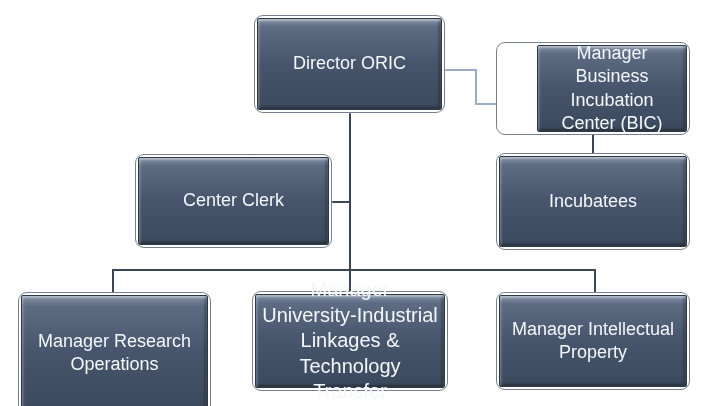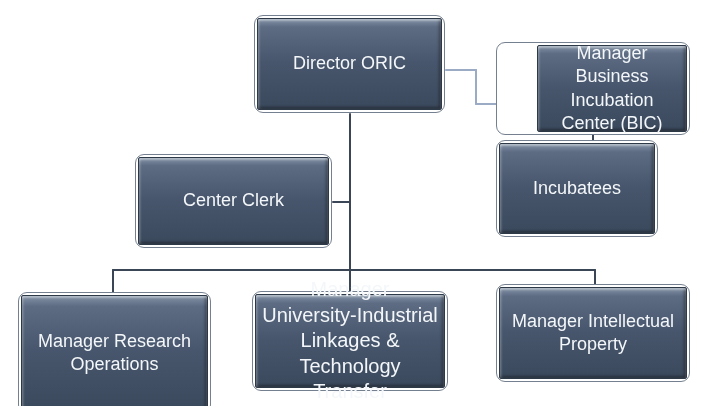--- a/index.html
+++ b/index.html
@@ -62,24 +62,24 @@
     position: absolute;
     background: var(--connector-dark);
     z-index: 1;
   }
   .conn.light { background: var(--connector-light); }
 
   
   #node-director   { left: 254px; top: 15px;  width: 191px; height: 98px; }
   #node-bic        { left: 496px; top: 42px;  width: 194px; height: 93px; padding-left: 40px; }
   #node-junior     { left: 135px; top: 154px; width: 197px; height: 94px; }
-  #node-incubatees { left: 496px; top: 140px; width: 162px; height: 97px; }
+  #node-incubatees { left: 496px; top: 153px; width: 194px; height: 97px; }
   #node-research   { left: 18px;  top: 292px; width: 193px; height: 122px; }
   #node-uilt       { left: 252px; top: 291px; width: 196px; height: 100px; }
-  #node-ip         { left: 496px; top: 284px; width: 194px; height: 98px; }
+  #node-ip         { left: 496px; top: 292px; width: 194px; height: 98px; }
 
   
   #conn-trunk        { left: 349px; top: 113px; width: 2px;  height: 179px; }
   #conn-distribution { left: 112px; top: 269px; width: 484px; height: 2px; }
   #conn-drop-left    { left: 112px; top: 269px; width: 2px;  height: 25px; }
   #conn-drop-right   { left: 594px; top: 269px; width: 2px;  height: 25px; }
   #conn-junior-stub  { left: 332px; top: 201px; width: 18px; height: 2px; }
   #conn-bic-elbow-h1 { left: 445px; top: 69px;  width: 32px; height: 2px; }
   #conn-bic-elbow-v  { left: 475px; top: 69px;  width: 2px;  height: 36px; }
   #conn-bic-elbow-h2 { left: 475px; top: 103px; width: 22px; height: 2px; }

